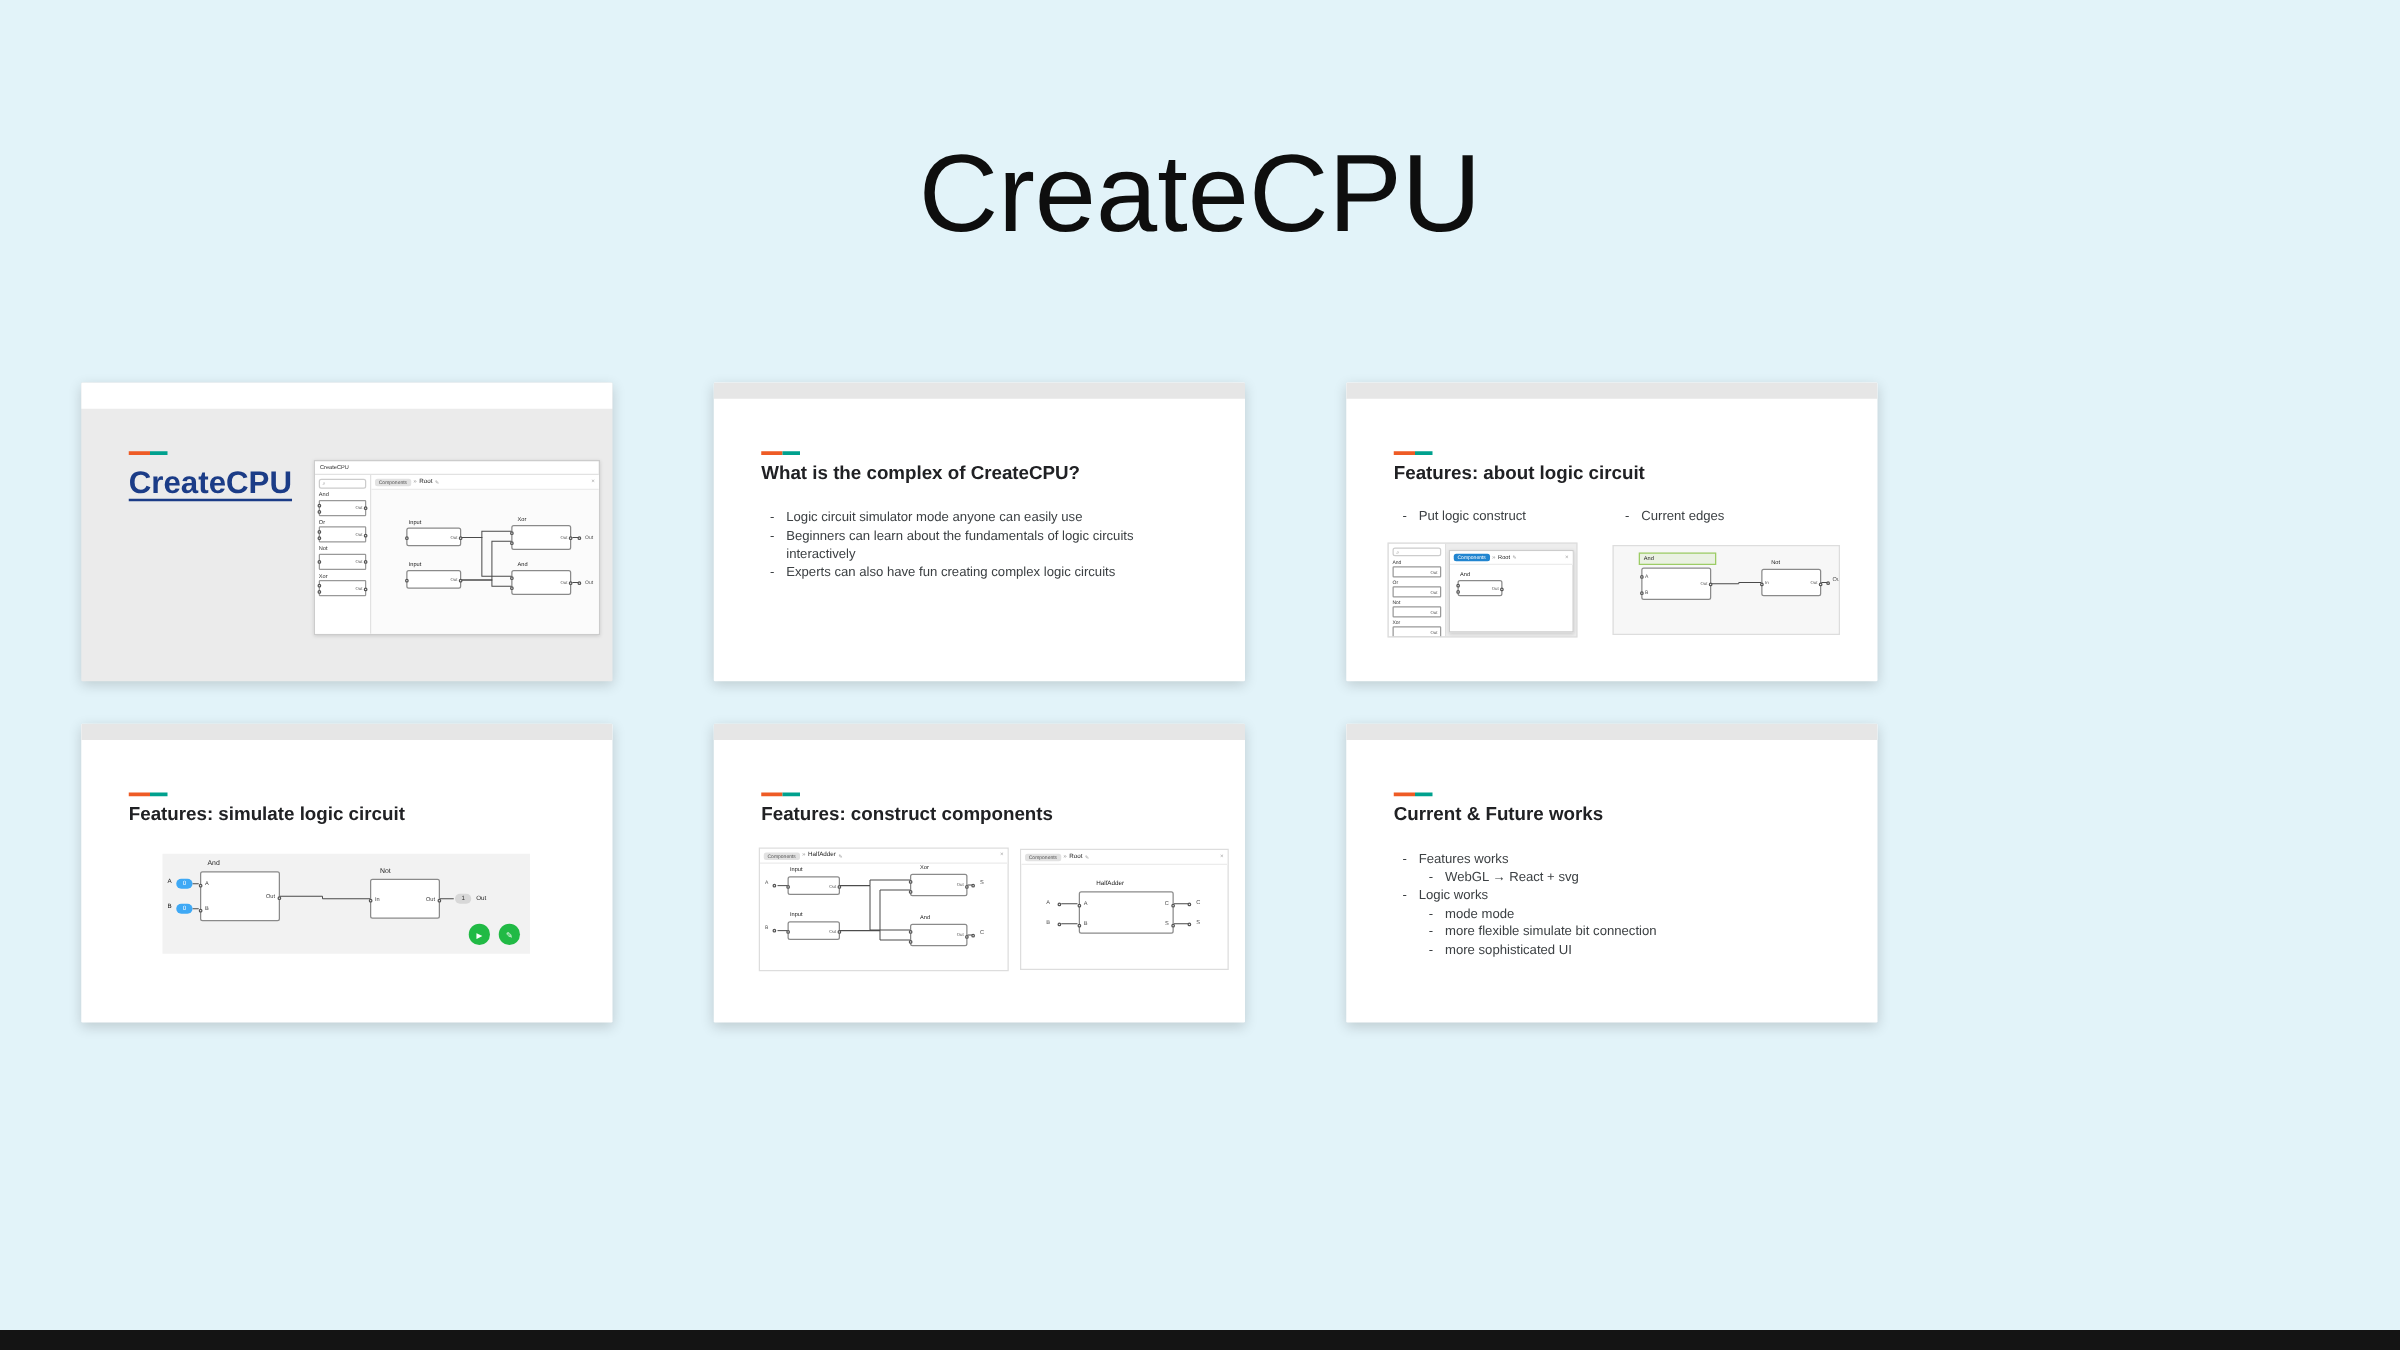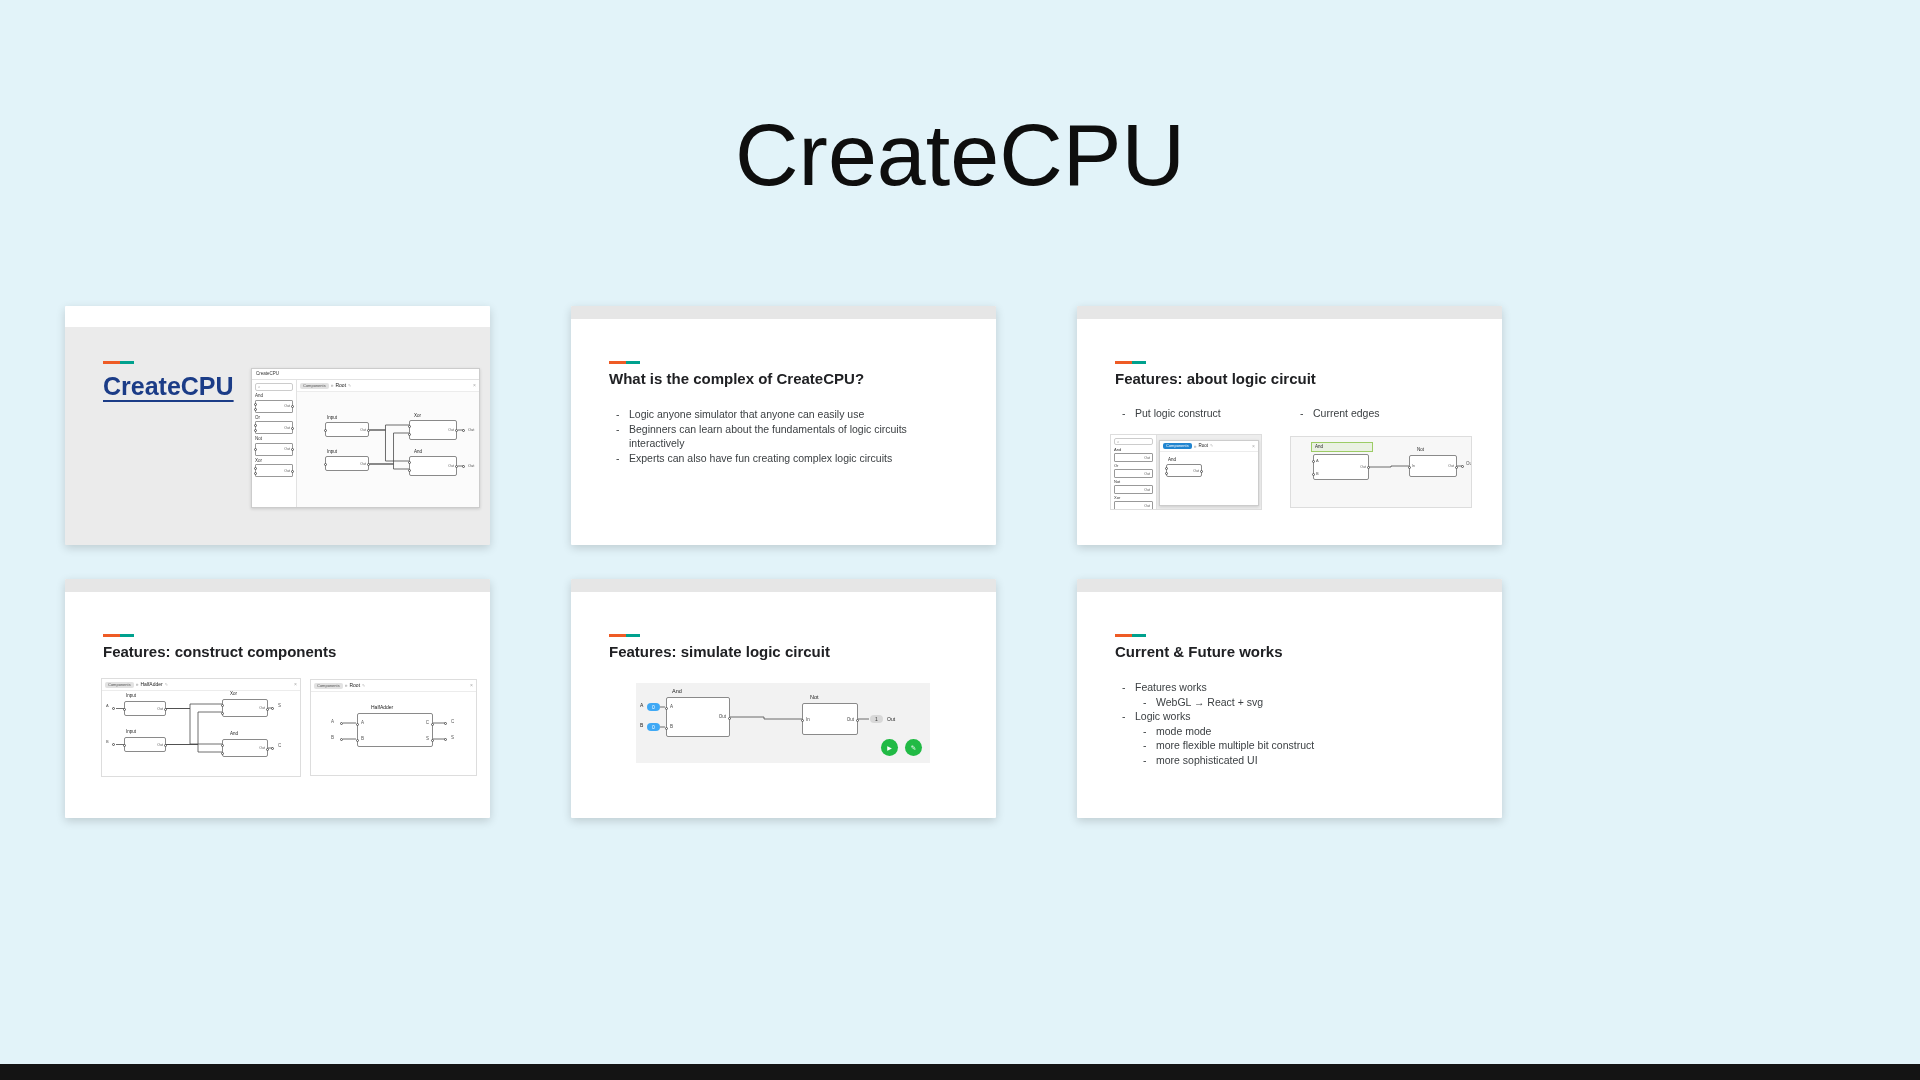--- a/index.html
+++ b/index.html
@@ -217,21 +217,21 @@
   <div class="slide">
     <div class="slide-strip"></div>
     <div class="accent">
         <span class="a1"></span>
         <span class="a2"></span>
       </div>
     <div class="slide-title">What is the complex of CreateCPU?</div>
     <div class="bullets" style="width:320px">
       <div class="b-row">
         <span class="dash">-</span>
-        <span>Logic anyone simulator that anyone can easily use</span>
+        <span>Logic circuit simulator mode anyone can easily use</span>
       </div>
       <div class="b-row">
         <span class="dash">-</span>
         <span>Beginners can learn about the fundamentals of logic circuits interactively</span>
       </div>
       <div class="b-row">
         <span class="dash">-</span>
         <span>Experts can also have fun creating complex logic circuits</span>
       </div>
     </div>
@@ -319,20 +319,68 @@
       </div>
       <div class="blk-label" style="left:126px;top:11px">Not</div>
       <div class="blk" style="left:118px;top:18px;width:48px;height:22px">
         <span class="io" style="left:2px;top:9px">In</span>
         <span class="io" style="right:2px;top:9px">Out</span>
         <span class="pin" style="left:-2px;top:9.5px"></span>
         <span class="pin" style="right:-2px;top:9.5px"></span>
       </div>
       <span class="pin" style="left:170px;top:27.5px"></span>
       <div class="io" style="left:175px;top:25px;font-size:4.5px">Out</div>
+    </div>
+  </div>
+
+  <div class="slide">
+    <div class="slide-strip"></div>
+    <div class="accent">
+        <span class="a1"></span>
+        <span class="a2"></span>
+      </div>
+    <div class="slide-title">Features: simulate logic circuit</div>
+
+    <div class="sim-panel">
+      <svg class="wires" viewBox="0 0 294 80" preserveAspectRatio="none">
+        <polyline points="24,24 29,24"></polyline>
+        <polyline points="24,44 29,44"></polyline>
+        <polyline points="94,34 128,34 128,36 166,36"></polyline>
+        <polyline points="222,36 233,36"></polyline>
+      </svg>
+      <div class="sim-label" style="left:36px;top:6px">And</div>
+      <div class="blk" style="left:30px;top:14px;width:64px;height:40px">
+        <span class="sim-io" style="left:3px;top:7px">A</span>
+        <span class="sim-io" style="left:3px;top:27px">B</span>
+        <span class="sim-io" style="right:3px;top:17px">Out</span>
+        <span class="pin" style="left:-2px;top:8.5px"></span>
+        <span class="pin" style="left:-2px;top:28.5px"></span>
+        <span class="pin" style="right:-2px;top:18.5px"></span>
+      </div>
+      <div class="sim-io" style="left:4px;top:20px;font-size:5px;color:#222">A</div>
+      <div class="badge badge--blue" style="left:11px;top:20px;width:13px;height:8px">0</div>
+      <div class="sim-io" style="left:4px;top:40px;font-size:5px;color:#222">B</div>
+      <div class="badge badge--blue" style="left:11px;top:40px;width:13px;height:8px">0</div>
+
+      <div class="sim-label" style="left:174px;top:12px">Not</div>
+      <div class="blk" style="left:166px;top:20px;width:56px;height:32px">
+        <span class="sim-io" style="left:3px;top:13.5px">In</span>
+        <span class="sim-io" style="right:3px;top:13.5px">Out</span>
+        <span class="pin" style="left:-2px;top:14.5px"></span>
+        <span class="pin" style="right:-2px;top:14.5px"></span>
+      </div>
+      <div class="badge badge--gray" style="left:234px;top:32px;width:13px;height:8px">1</div>
+      <div class="sim-io" style="left:251px;top:33.5px;font-size:5px;color:#222">Out</div>
+
+      <div class="circle-btn" style="left:245px;top:56px">
+        <span style="font-size:6px">▶</span>
+      </div>
+      <div class="circle-btn" style="left:269px;top:56px">
+        <span style="font-size:6.5px">✎</span>
+      </div>
     </div>
   </div>
 
   <div class="slide">
     <div class="slide-strip"></div>
     <div class="accent">
         <span class="a1"></span>
         <span class="a2"></span>
       </div>
     <div class="slide-title">Features: construct components</div>
@@ -430,89 +478,41 @@
       </div>
     </div>
   </div>
 
   <div class="slide">
     <div class="slide-strip"></div>
     <div class="accent">
         <span class="a1"></span>
         <span class="a2"></span>
       </div>
-    <div class="slide-title">Features: simulate logic circuit</div>
-
-    <div class="sim-panel">
-      <svg class="wires" viewBox="0 0 294 80" preserveAspectRatio="none">
-        <polyline points="24,24 29,24"></polyline>
-        <polyline points="24,44 29,44"></polyline>
-        <polyline points="94,34 128,34 128,36 166,36"></polyline>
-        <polyline points="222,36 233,36"></polyline>
-      </svg>
-      <div class="sim-label" style="left:36px;top:6px">And</div>
-      <div class="blk" style="left:30px;top:14px;width:64px;height:40px">
-        <span class="sim-io" style="left:3px;top:7px">A</span>
-        <span class="sim-io" style="left:3px;top:27px">B</span>
-        <span class="sim-io" style="right:3px;top:17px">Out</span>
-        <span class="pin" style="left:-2px;top:8.5px"></span>
-        <span class="pin" style="left:-2px;top:28.5px"></span>
-        <span class="pin" style="right:-2px;top:18.5px"></span>
-      </div>
-      <div class="sim-io" style="left:4px;top:20px;font-size:5px;color:#222">A</div>
-      <div class="badge badge--blue" style="left:11px;top:20px;width:13px;height:8px">0</div>
-      <div class="sim-io" style="left:4px;top:40px;font-size:5px;color:#222">B</div>
-      <div class="badge badge--blue" style="left:11px;top:40px;width:13px;height:8px">0</div>
-
-      <div class="sim-label" style="left:174px;top:12px">Not</div>
-      <div class="blk" style="left:166px;top:20px;width:56px;height:32px">
-        <span class="sim-io" style="left:3px;top:13.5px">In</span>
-        <span class="sim-io" style="right:3px;top:13.5px">Out</span>
-        <span class="pin" style="left:-2px;top:14.5px"></span>
-        <span class="pin" style="right:-2px;top:14.5px"></span>
-      </div>
-      <div class="badge badge--gray" style="left:234px;top:32px;width:13px;height:8px">1</div>
-      <div class="sim-io" style="left:251px;top:33.5px;font-size:5px;color:#222">Out</div>
-
-      <div class="circle-btn" style="left:245px;top:56px">
-        <span style="font-size:6px">▶</span>
-      </div>
-      <div class="circle-btn" style="left:269px;top:56px">
-        <span style="font-size:6.5px">✎</span>
-      </div>
-    </div>
-  </div>
-
-  <div class="slide">
-    <div class="slide-strip"></div>
-    <div class="accent">
-        <span class="a1"></span>
-        <span class="a2"></span>
-      </div>
     <div class="slide-title">Current &amp; Future works</div>
     <div class="bullets">
       <div class="b-row">
         <span class="dash">-</span>
         <span>Features works</span>
       </div>
       <div class="b-row b-sub">
         <span class="dash">-</span>
         <span>WebGL → React + svg</span>
       </div>
       <div class="b-row">
         <span class="dash">-</span>
         <span>Logic works</span>
       </div>
       <div class="b-row b-sub">
         <span class="dash">-</span>
         <span>mode mode</span>
       </div>
       <div class="b-row b-sub">
         <span class="dash">-</span>
-        <span>more flexible multiple bit construct</span>
+        <span>more flexible simulate bit connection</span>
       </div>
       <div class="b-row b-sub">
         <span class="dash">-</span>
         <span>more sophisticated UI</span>
       </div>
     </div>
   </div>
 
 </div>
 

